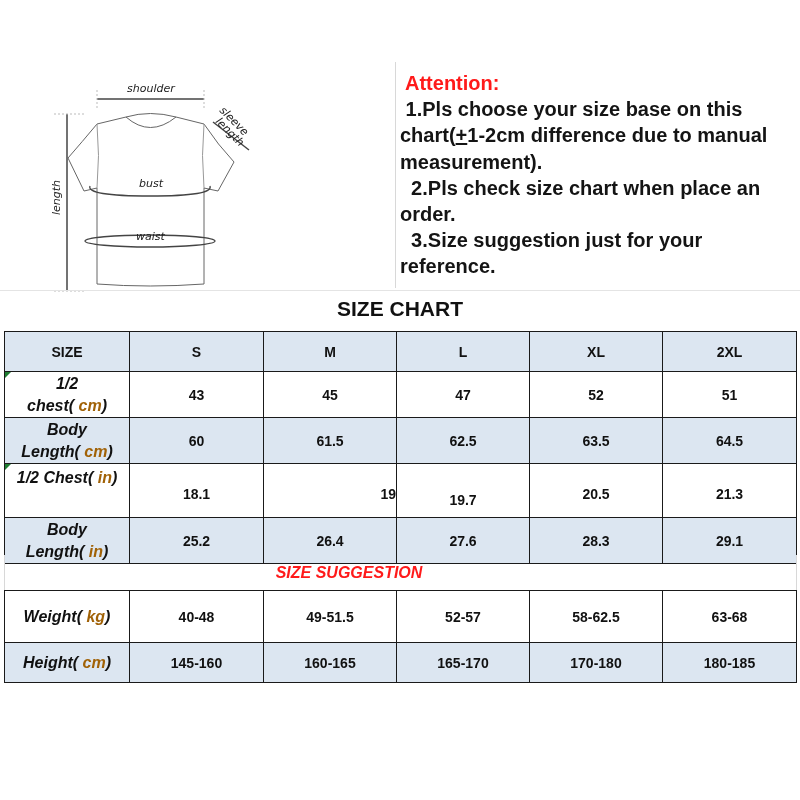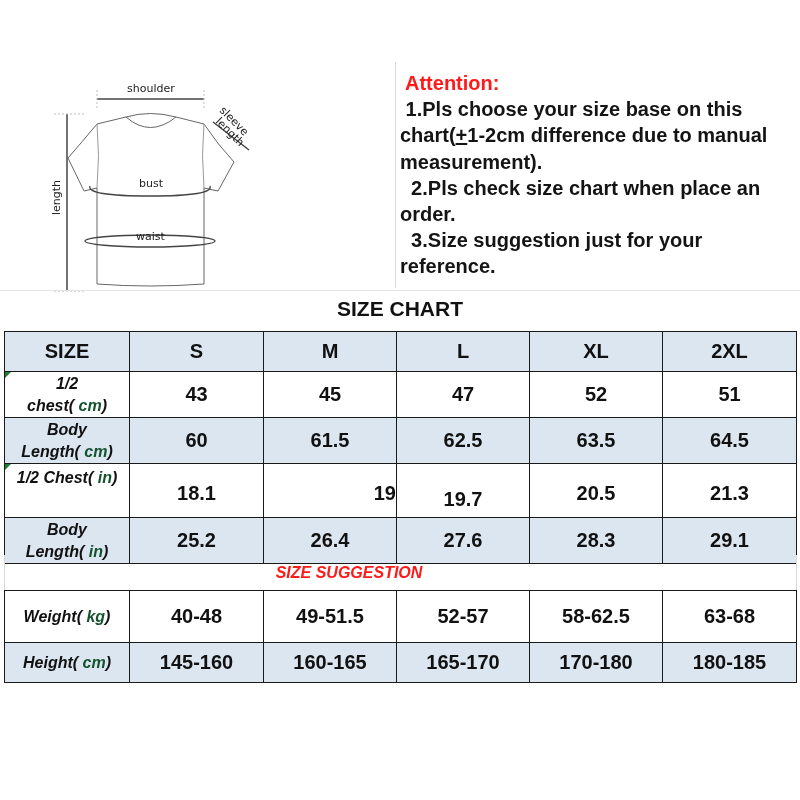--- a/index.html
+++ b/index.html
@@ -1,30 +1,30 @@
 <!DOCTYPE html>
 <html><head>
 <meta charset="utf-8">
 <style>
   html,body{margin:0;padding:0;background:#ffffff;}
   body{width:800px;height:800px;position:relative;overflow:hidden;font-family:"Liberation Sans",sans-serif;color:#111;}
-  .diagram{position:absolute;left:0;top:60px;width:300px;height:240px;}
+  .diagram{position:absolute;left:0;top:60px;width:300px;height:240px;font-style:italic;}
   .vdiv{position:absolute;left:395px;top:62px;width:1px;height:226px;background:#d8d8d8;}
   .hdiv-top{position:absolute;left:0;top:290px;width:800px;height:1px;background:#e4e4e4;}
   .attn{position:absolute;left:400px;top:70px;width:400px;font-weight:bold;font-size:20px;line-height:26.2px;color:#141414;}
   .attn .title{color:#ff1a1a;padding-left:5px;}
   .attn .line{white-space:nowrap;}
   .attn .u{text-decoration:underline;}
   .chart-title{position:absolute;left:0;width:800px;top:297px;text-align:center;font-weight:bold;font-size:21px;}
   table{position:absolute;border-collapse:collapse;table-layout:fixed;left:4px;width:792px;}
-  td{border:1.5px solid #1a1a1a;text-align:center;vertical-align:middle;font-weight:bold;font-size:20px;padding:0;}
+  td{border:1.5px solid #1a1a1a;text-align:center;vertical-align:middle;font-weight:bold;font-size:14px;padding:0;}
   tr.blue td{background:#dce6f1;}
   td.lab{font-style:italic;font-size:16px;line-height:22px;}
   td.hd{font-style:normal;}
-  .red{color:#14532d;}
+  .red{color:#a16207;}
   #t1{top:331px;}
   #t2{top:590px;}
   .sugg{position:absolute;left:0;width:698px;top:564px;text-align:center;font-weight:bold;font-style:italic;font-size:16px;color:#ff1a1a;}
   .sidegrid{position:absolute;width:1px;background:#d8d8d8;}
   .tri{position:absolute;width:0;height:0;border-top:6px solid #1e7d32;border-right:6px solid transparent;}
 </style>
 </head>
 <body>
 
 <div class="diagram">

